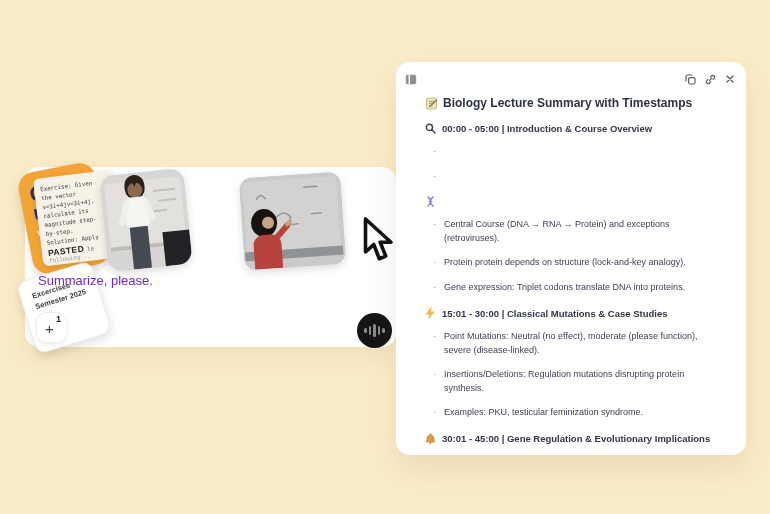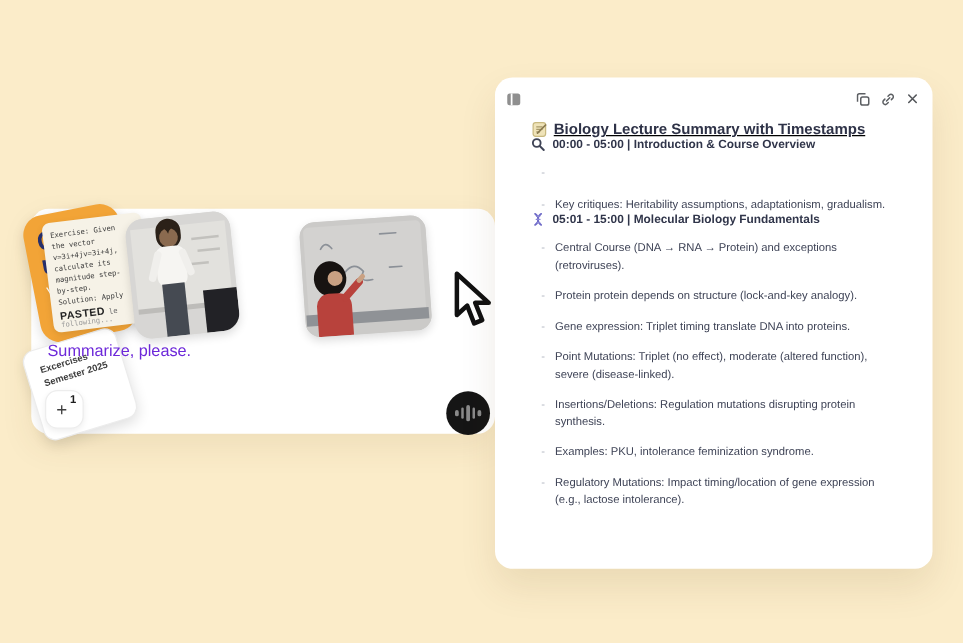--- a/index.html
+++ b/index.html
@@ -68,23 +68,23 @@
   
   .panel { position:absolute; left:396px; top:62px; width:350px; height:393px;
     background:#ffffff; border-radius:14px; box-shadow:0 14px 30px rgba(90,60,10,.10);
     z-index:10; overflow:hidden; }
   .panel-header { position:absolute; top:9px; left:8px; right:10px; height:16px;
     display:flex; align-items:center; }
   .hdr-right { margin-left:auto; display:flex; align-items:center; gap:7px; }
   .icon-btn { background:none; border:none; padding:1px; cursor:pointer; display:flex; }
 
   .panel-content { position:absolute; left:29px; right:24px; top:34px; }
-  .title-row { display:flex; align-items:center; gap:5px;text-decoration:underline; }
+  .title-row { display:flex; align-items:center; gap:5px; }
   .panel-title { font-size:12px; font-weight:600; color:#2e3247; }
-  .section-h { display:flex; align-items:flex-end; gap:6px; 
+  .section-h { display:flex; align-items:flex-end; gap:6px; margin-top:13px;
     font-size:9.5px; font-weight:bold; color:#30354a; }
   .bullet { display:flex; gap:8px; margin-top:11px; padding-left:8px;
     font-size:9px; line-height:1.5; color:#3e4356; }
   .dash { color:#b2b6c0; flex:0 0 auto; }
 </style>
 </head>
 <body>
 
 <div class="stage">
 
@@ -219,56 +219,67 @@
           <circle cx="4.4" cy="4.4" r="3.1"></circle>
             <path d="M6.8 6.8 L10 10"></path>
         </svg>
         <span>00:00 - 05:00 | Introduction &amp; Course Overview</span>
       </div>
       <div class="bullet">
         <span class="dash">-</span>
       </div>
       <div class="bullet">
         <span class="dash">-</span>
-        <span>Key critiques: Heritability assumptions, adaptationism, gradualism.</span>
       </div>
 
       <div class="section-h">
         <svg width="11" height="11" viewBox="0 0 11 11" fill="none" stroke="#6f6bc7" stroke-width="1.3" stroke-linecap="round">
           <path d="M3 1 C6.5 3.5 6.5 7.5 3 10"></path>
           <path d="M8 1 C4.5 3.5 4.5 7.5 8 10"></path>
           <path d="M4.2 3 h2.6 M4 5.5 h3 M4.2 8 h2.6" stroke="#8b87d8" stroke-width="1"></path>
         </svg>
-        <span>05:01 - 15:00 | Molecular Biology Fundamentals</span>
       </div>
       <div class="bullet">
         <span class="dash">-</span>
         <span>Central Course (DNA → RNA → Protein) and exceptions (retroviruses).</span>
       </div>
       <div class="bullet">
         <span class="dash">-</span>
         <span>Protein protein depends on structure (lock-and-key analogy).</span>
       </div>
       <div class="bullet">
         <span class="dash">-</span>
-        <span>Gene expression: Triplet timing translate DNA into proteins.</span>
-      </div>
-
-      <div class="bullet">
-        <span class="dash">-</span>
-        <span>Point Mutations: Triplet (no effect), moderate (altered function), severe (disease-linked).</span>
+        <span>Gene expression: Triplet codons translate DNA into proteins.</span>
+      </div>
+
+      <div class="section-h">
+        <svg width="11" height="12" viewBox="0 0 11 12">
+          <polygon points="6,0.5 1.2,7 4.6,7 3.6,11.5 9.4,4.8 5.8,4.8" fill="#f3c03f" stroke="#e0a92e" stroke-width="0.5"></polygon>
+        </svg>
+        <span>15:01 - 30:00 | Classical Mutations &amp; Case Studies</span>
+      </div>
+      <div class="bullet">
+        <span class="dash">-</span>
+        <span>Point Mutations: Neutral (no effect), moderate (please function), severe (disease-linked).</span>
       </div>
       <div class="bullet">
         <span class="dash">-</span>
         <span>Insertions/Deletions: Regulation mutations disrupting protein synthesis.</span>
       </div>
       <div class="bullet">
         <span class="dash">-</span>
-        <span>Examples: PKU, intolerance feminization syndrome.</span>
-      </div>
-
+        <span>Examples: PKU, testicular feminization syndrome.</span>
+      </div>
+
+      <div class="section-h">
+        <svg width="11" height="11" viewBox="0 0 11 11">
+          <path d="M5.5 0.8 a1 1 0 0 1 1 1 v0.3 a3.6 3.6 0 0 1 2.6 3.5 v2.2 l0.9 1.2 H1 l0.9 -1.2 V5.6 a3.6 3.6 0 0 1 2.6 -3.5 v-0.3 a1 1 0 0 1 1 -1z" fill="#d99a4e" stroke="#b97f35" stroke-width="0.5"></path>
+          <circle cx="5.5" cy="10" r="0.9" fill="#b97f35"></circle>
+        </svg>
+        <span>30:01 - 45:00 | Gene Regulation &amp; Evolutionary Implications</span>
+      </div>
       <div class="bullet">
         <span class="dash">-</span>
         <span>Regulatory Mutations: Impact timing/location of gene expression (e.g., lactose intolerance).</span>
       </div>
     </div>
   </section>
 </div>
 
 </body></html>

